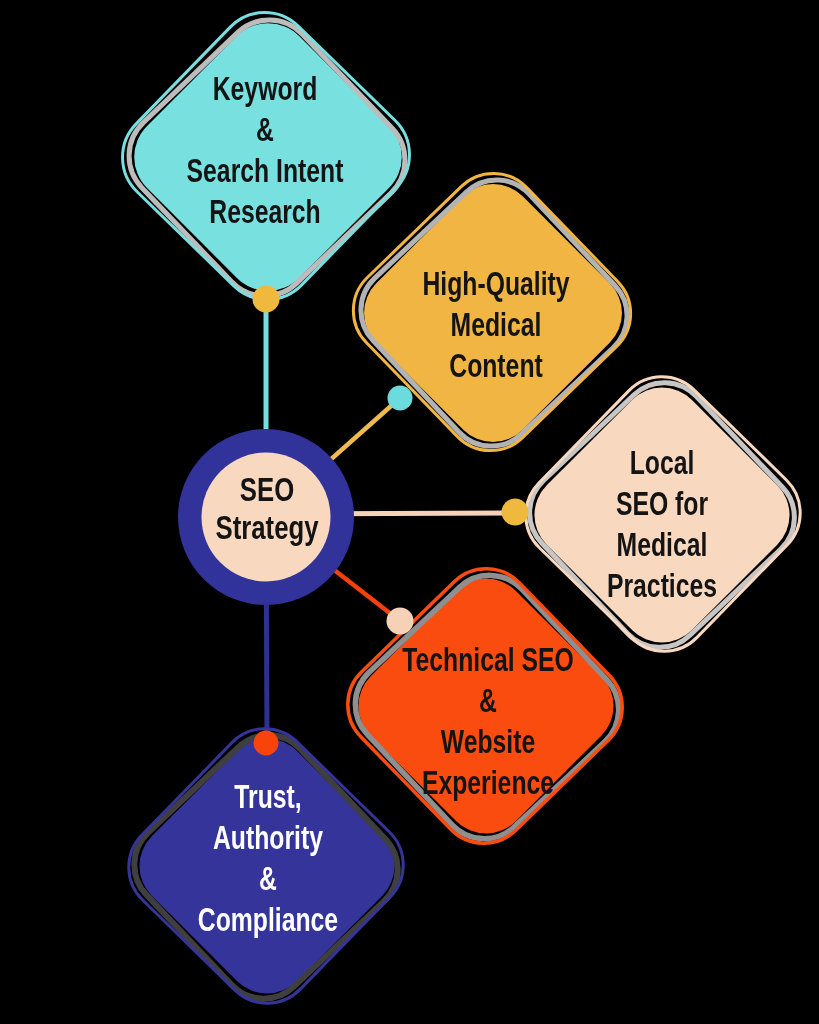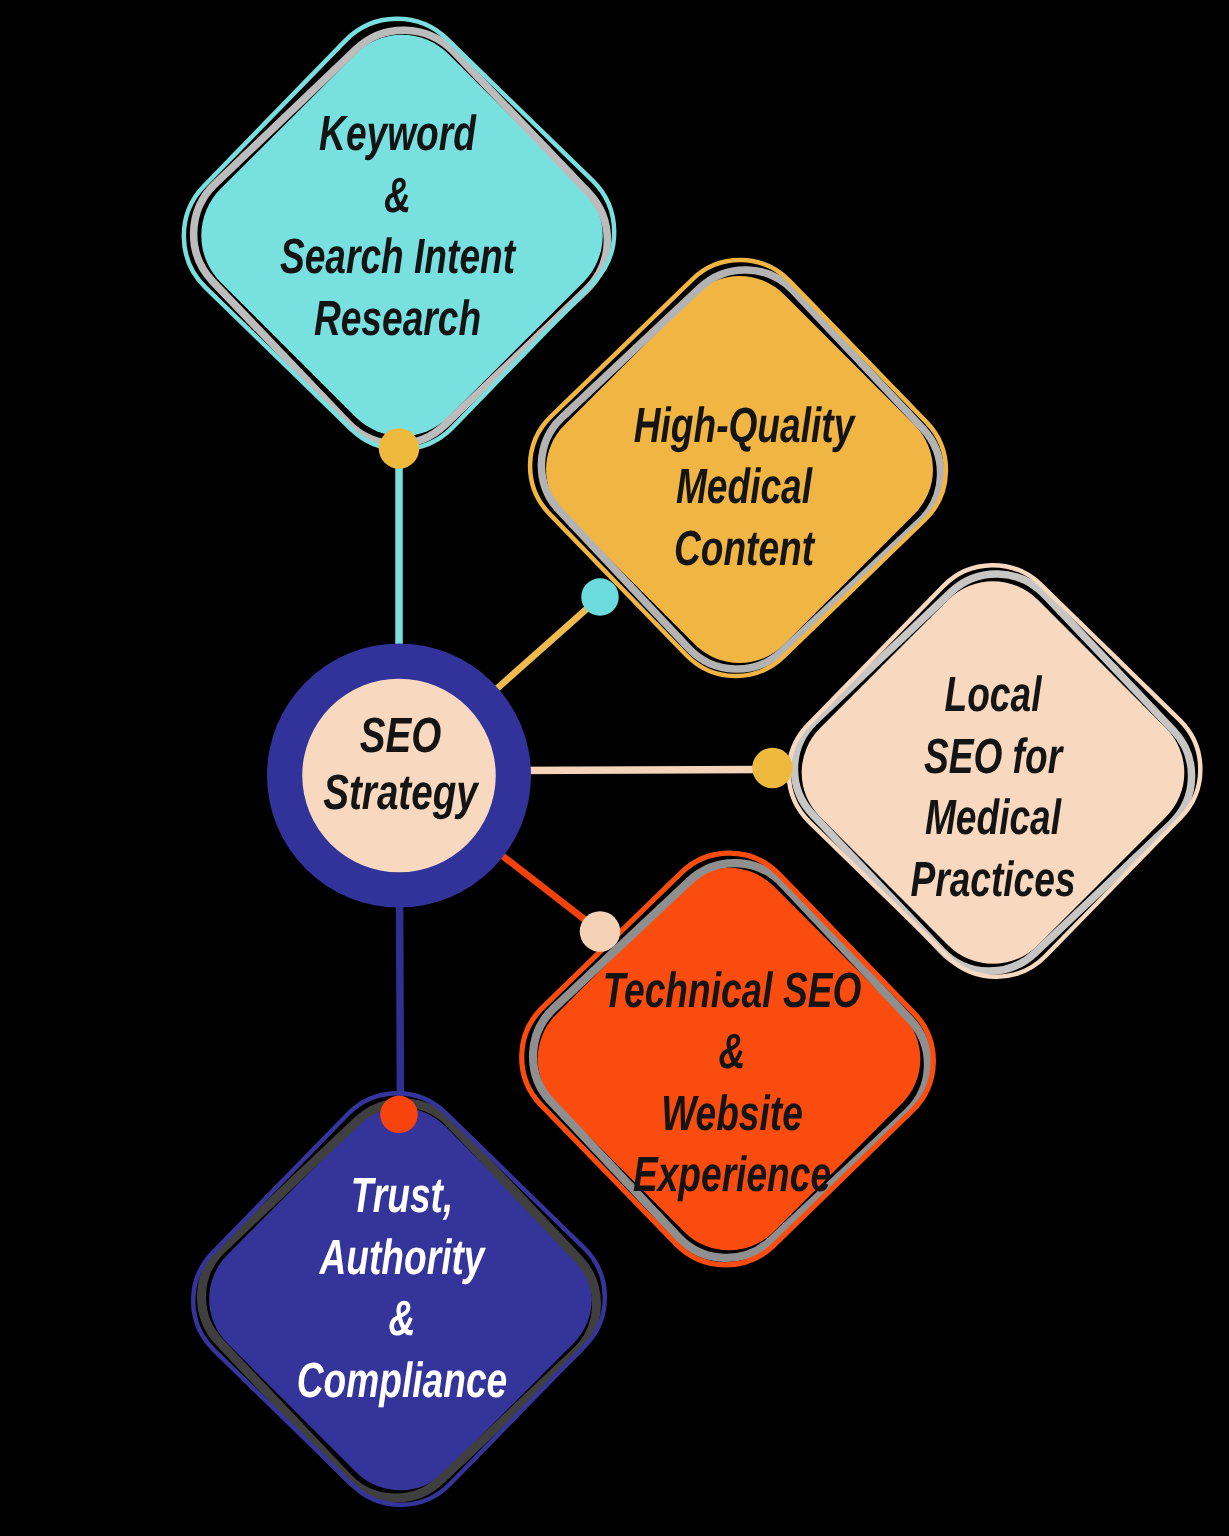--- a/index.html
+++ b/index.html
@@ -4,21 +4,21 @@
 <style>
   html, body { margin: 0; padding: 0; }
   body {
     width: 819px; height: 1024px;
     background: #000;
     overflow: hidden;
     font-family: "Liberation Sans", sans-serif;
   }
   .stage {
     position: relative;
-    width: 819px; height: 1024px; font-style: italic;
+    width: 819px; height: 1024px;
   }
   .diagram-svg {
     position: absolute; left: 0; top: 0;
   }
   .node-label {
     position: absolute;
     transform: translate(-50%, -50%) scaleX(0.75);
     font-weight: 700;
     font-size: 33px;
     line-height: 41px;

